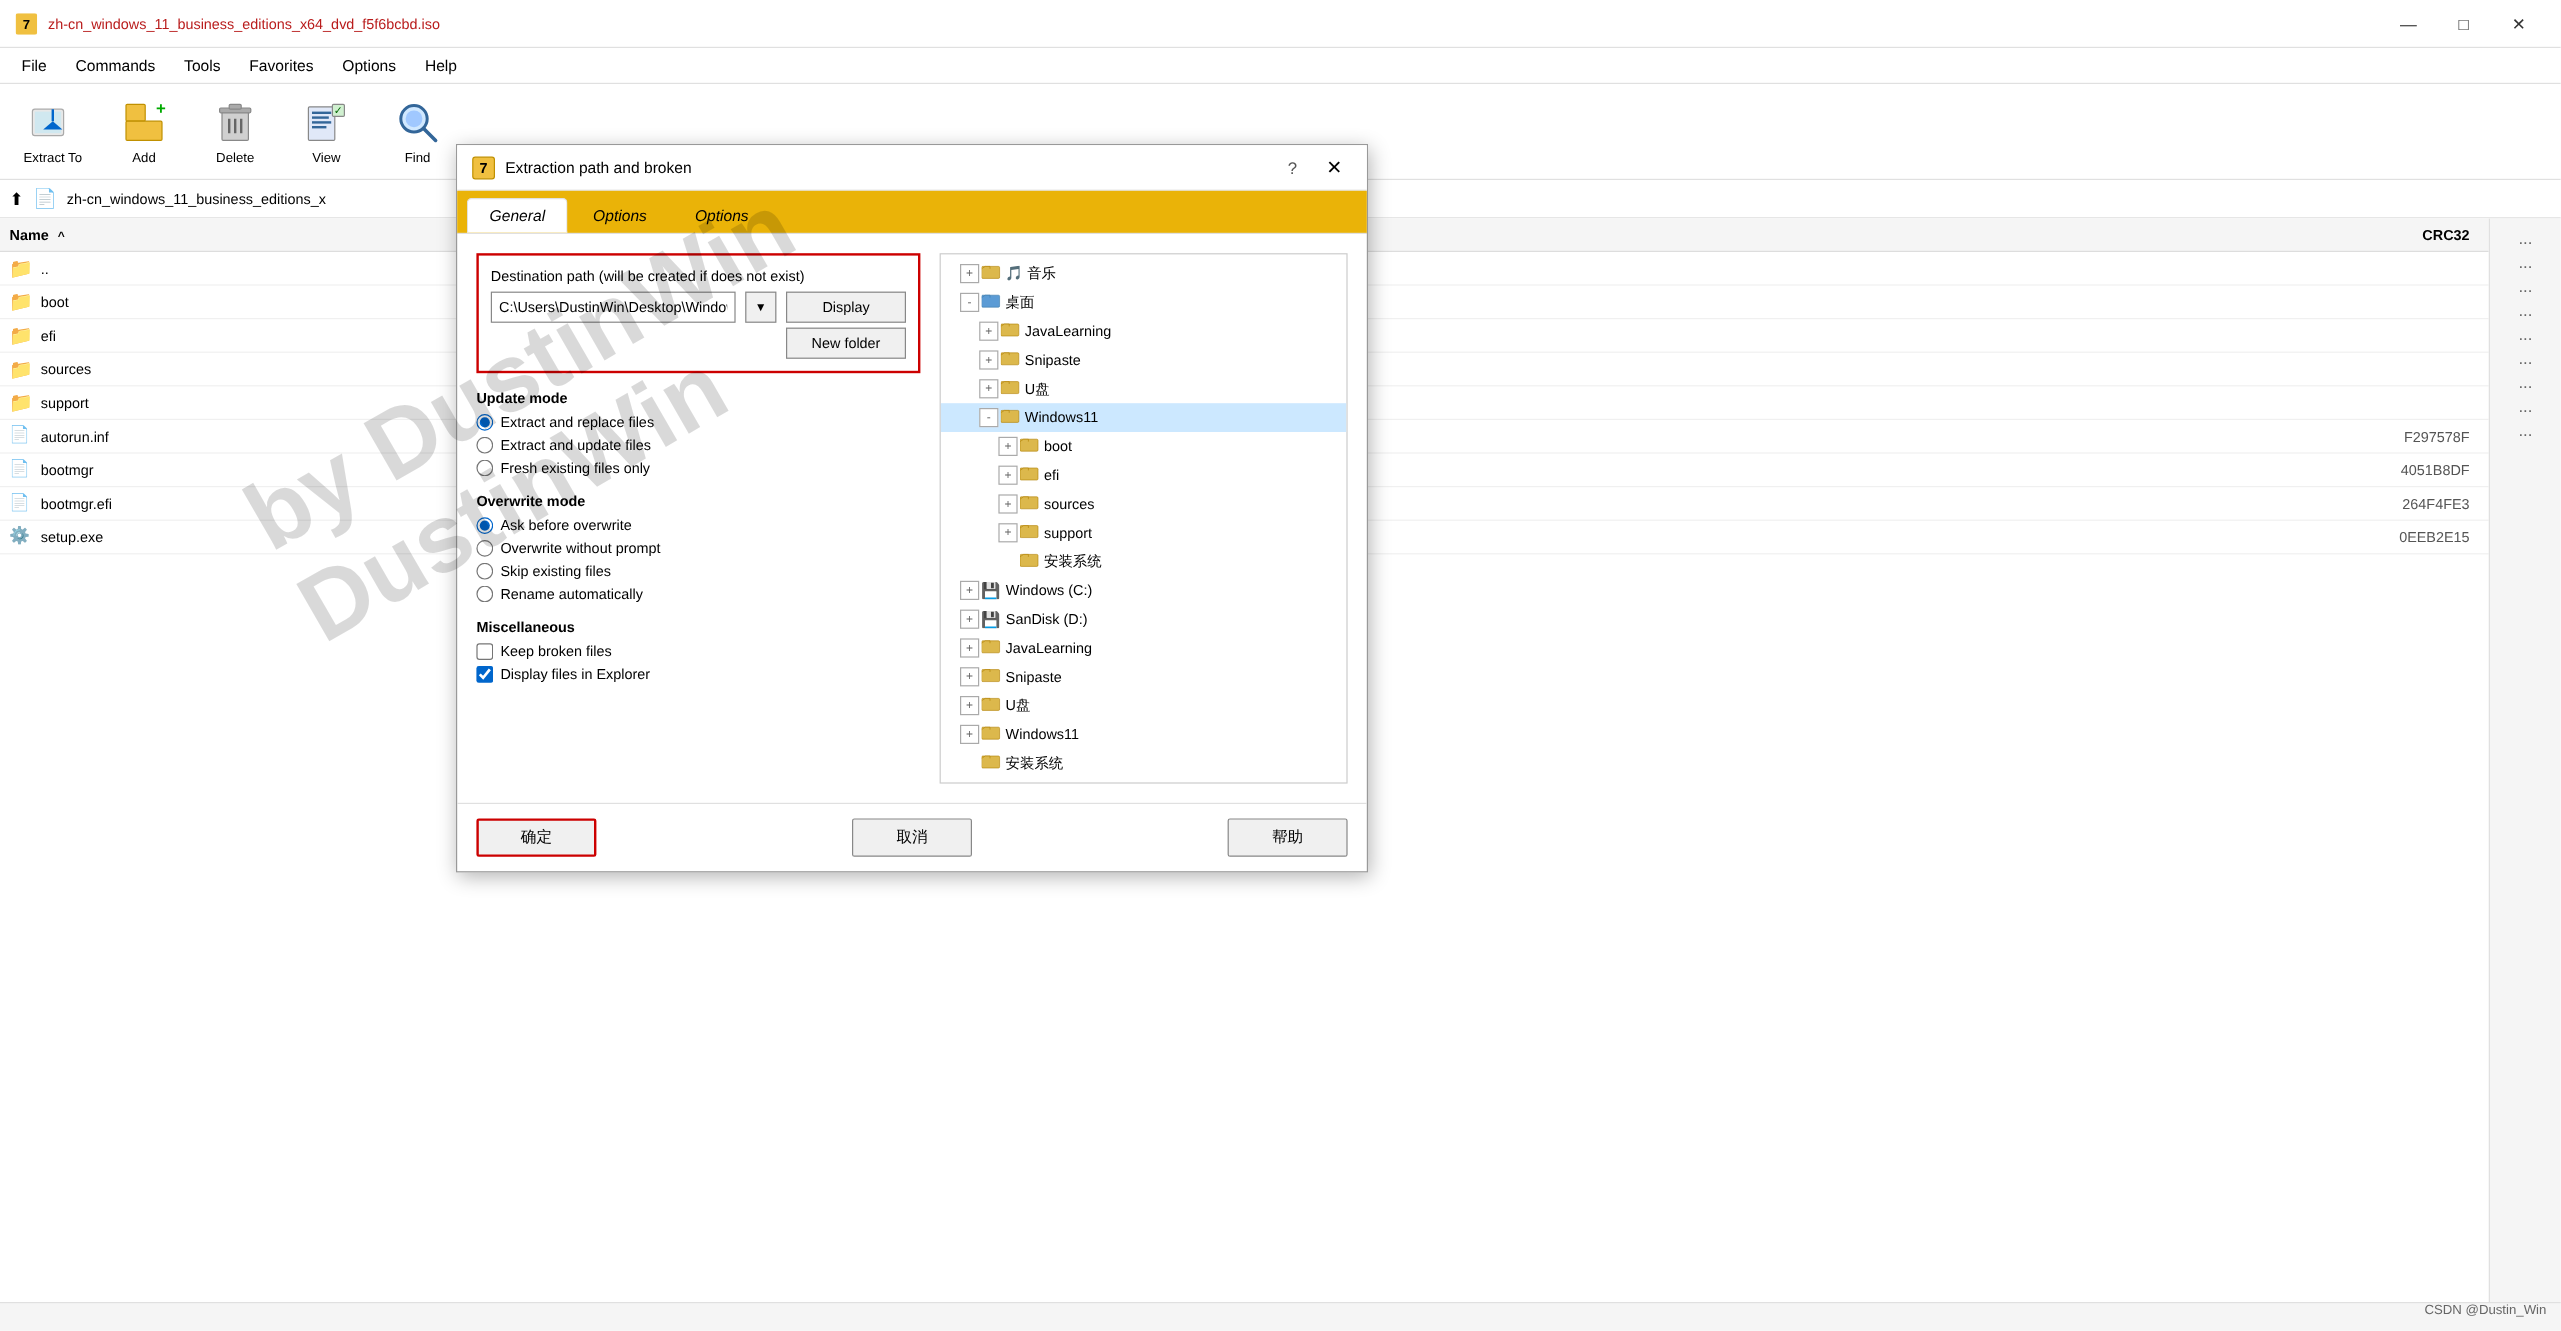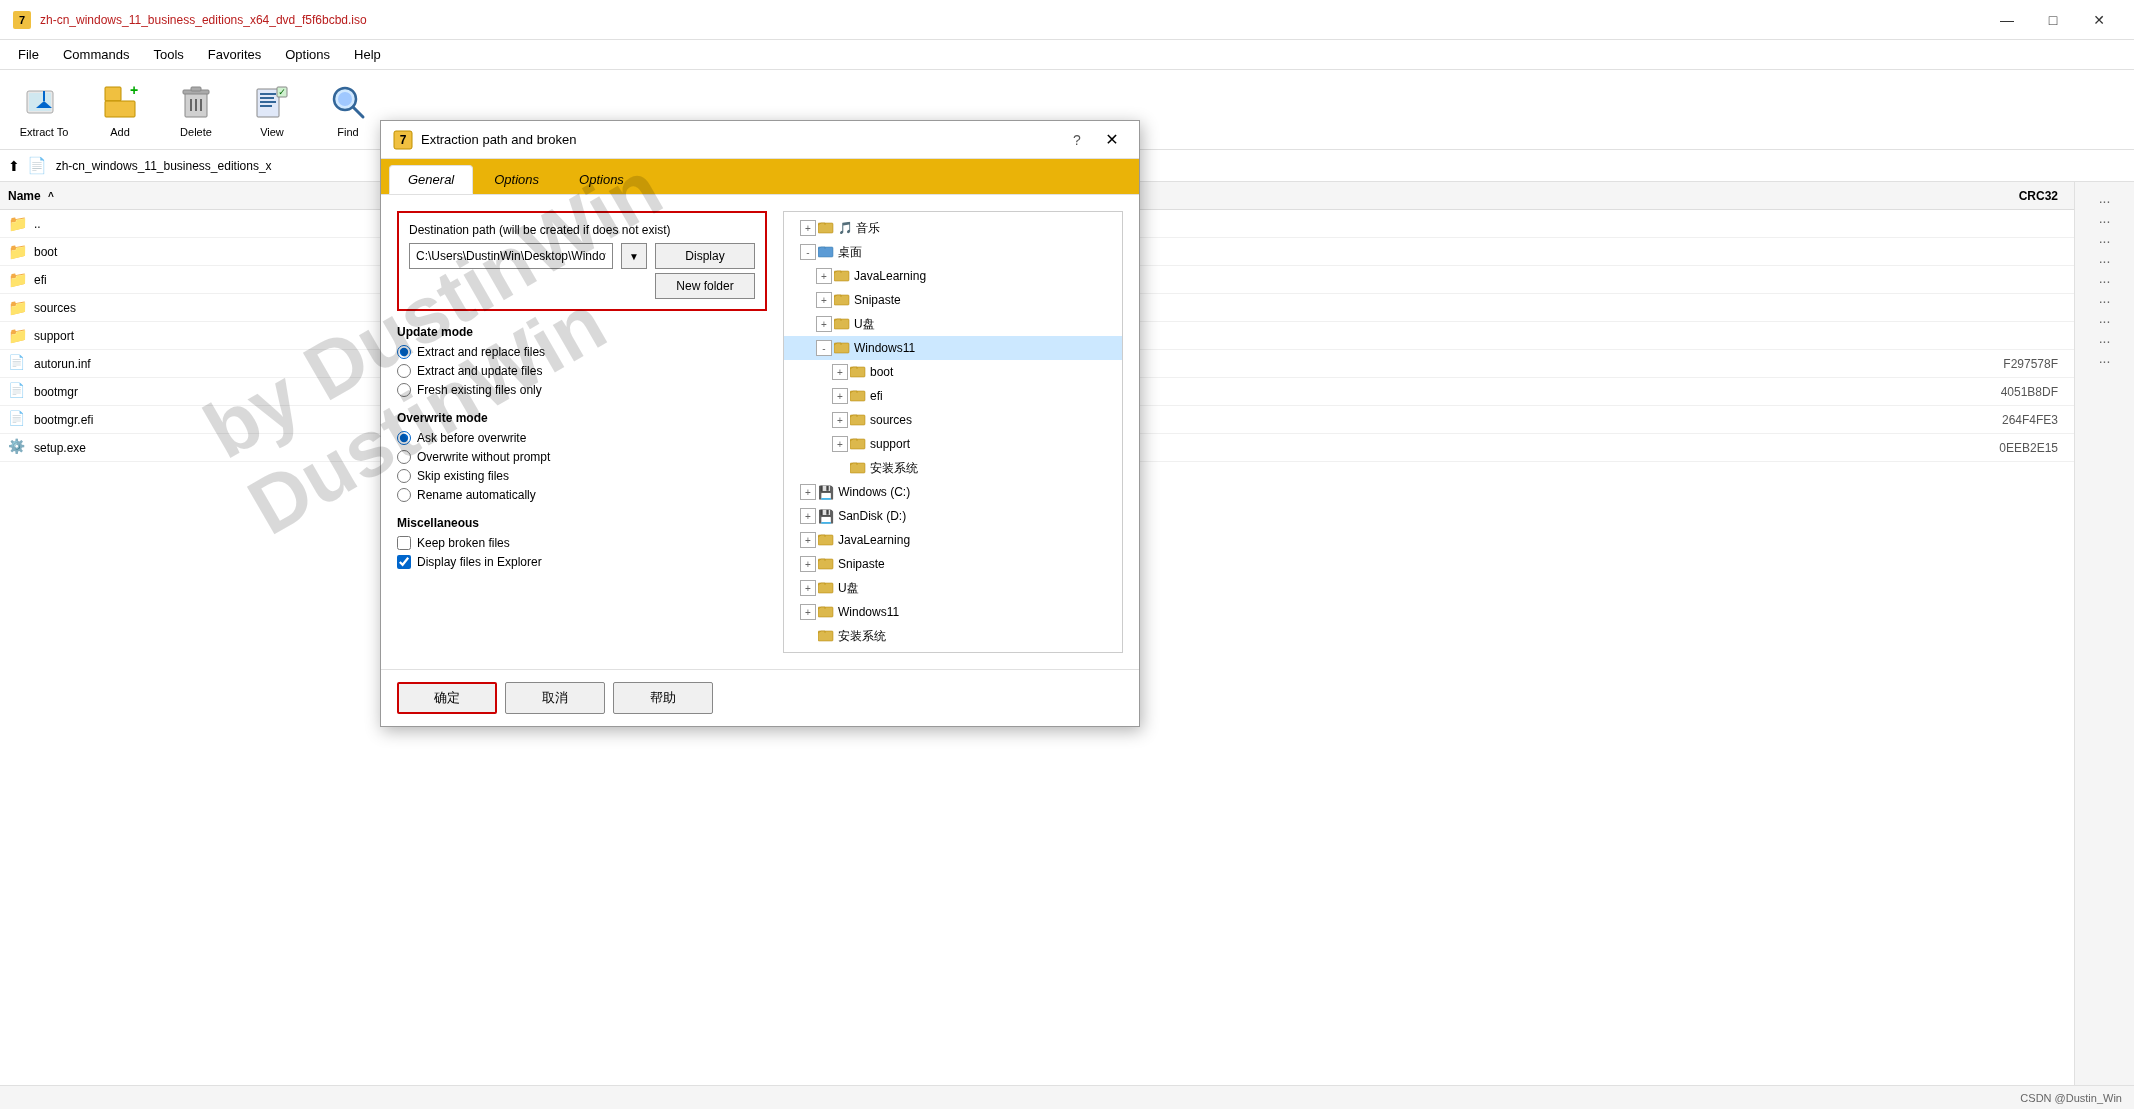--- a/index.html
+++ b/index.html
@@ -181,21 +181,20 @@
       color: #666;
       cursor: pointer;
     }
 
     
     .bottom-bar {
       height: 24px;
       background: #f5f5f5;
       border-top: 1px solid #e0e0e0;
       display: flex;
-      align-items: center;
       padding: 0 12px;
       justify-content: flex-end;
     }
     .bottom-text {
       font-size: 11px;
       color: #666;
     }
     .modal {
       position: absolute;
       top: 120px;
@@ -433,21 +432,21 @@
     }
 
     
     .tree-view::-webkit-scrollbar { width: 14px; }
     .tree-view::-webkit-scrollbar-track { background: #f0f0f0; }
     .tree-view::-webkit-scrollbar-thumb { background: #bbb; border: 2px solid #f0f0f0; }
 
     
     .modal-footer {
       display: flex;
-      justify-content: flex-start;
+      justify-content: space-between;
       gap: 8px;
       padding: 12px 16px;
       border-top: 1px solid #e0e0e0;
     }
     .footer-btn {
       width: 100px;
       height: 32px;
       border: 1px solid #888;
       background: #f0f0f0;
       cursor: pointer;

